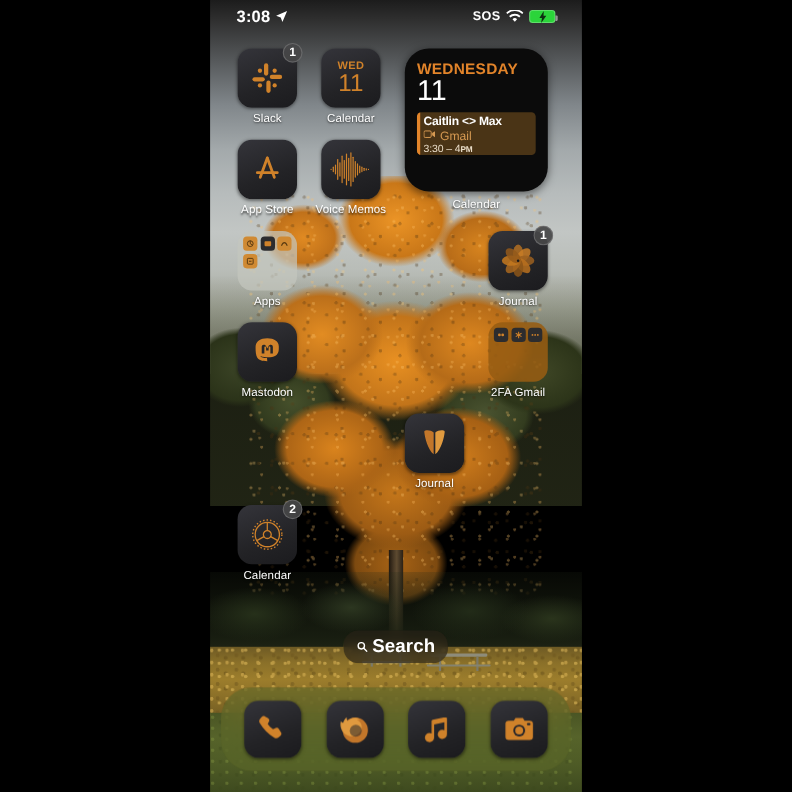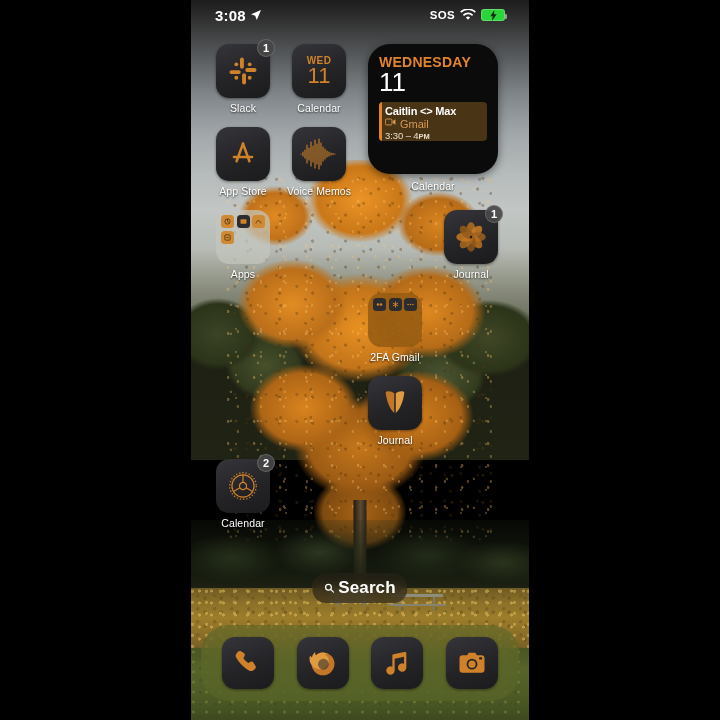--- a/index.html
+++ b/index.html
@@ -407,20 +407,29 @@
               </g>
             </svg>
           </div>
           <div class="badge">1</div>
         </div>
         <div class="label">Journal</div>
       </div>
     </div>
 
     <div class="row">
+      <div class="cell">
+        <div class="icon dark">
+          <svg width="32" height="32" viewBox="0 0 24 24">
+            <path d="M12 2.6c-4.6 0-8 2-8 6.2 0 3 .2 5.6 1.2 7.2 1 1.6 3 2.3 6.8 2.3l-.2-2.2c-2.6 0-4-.5-4.6-1.4 2 .7 4 .9 5.3.9 4 0 7.1-1.4 7.3-5 .05-.9.05-1.6.05-2.4C19.85 4.6 16.6 2.6 12 2.6z" fill="#d0822a"></path>
+            <path d="M8.2 8.6c0-.9.6-1.5 1.4-1.5.8 0 1.3.4 1.6 1l.8 1.5.8-1.5c.3-.6.8-1 1.6-1 .8 0 1.4.6 1.4 1.5V13h-1.7V8.9c0-.5-.3-.7-.6-.7-.4 0-.6.3-.6.8V11h-1.7V9c0-.5-.2-.8-.6-.8-.4 0-.6.2-.6.7V13H8.2z" fill="#262628"></path>
+          </svg>
+        </div>
+        <div class="label">Mastodon</div>
+      </div>
       <div class="cell spacer"></div>
       <div class="cell spacer"></div>
       <div class="cell">
         <div class="folder amber">
           <div class="mini dk">
                 <svg viewBox="0 0 24 24" fill="#d0822a">
                   <circle cx="8" cy="12" r="3.4"></circle>
                   <circle cx="16" cy="12" r="3.4"></circle>
                 </svg>
               </div>

